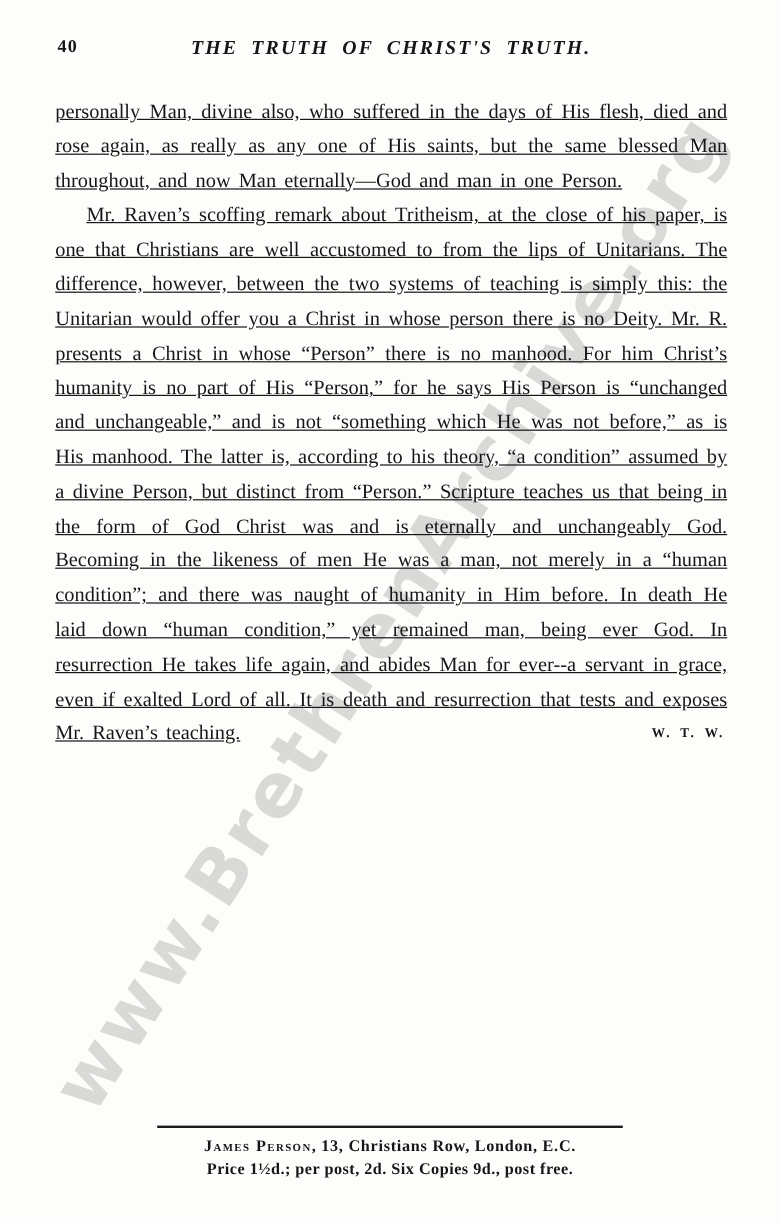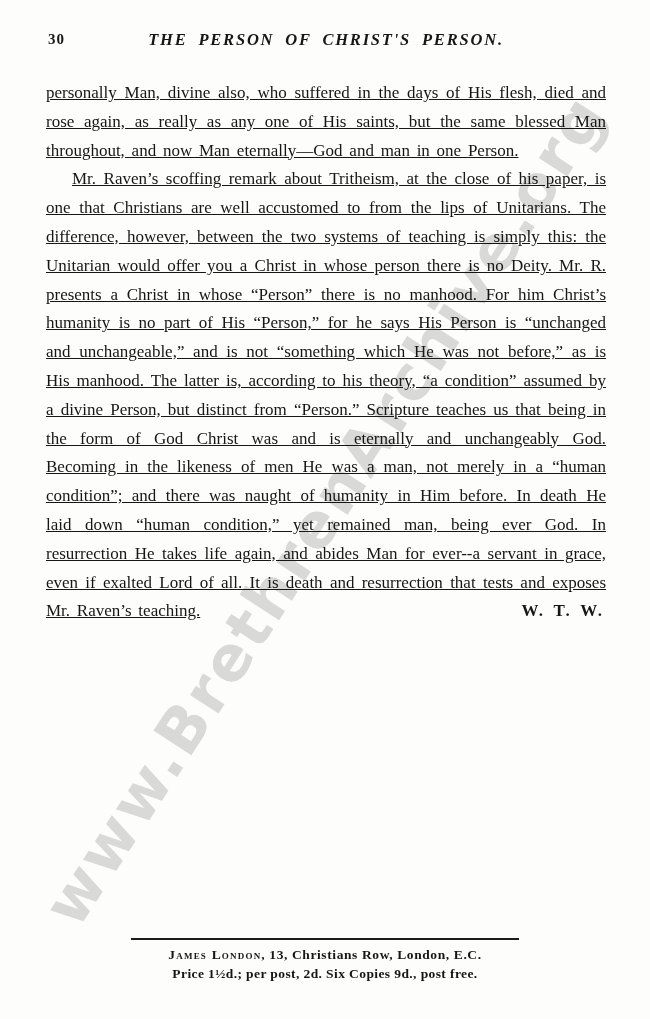--- a/index.html
+++ b/index.html
@@ -63,21 +63,21 @@
   h2.section-heading {
     margin: 27px 0 16px 0;
     text-align: center;
     font-size: 13.5px;
     font-weight: bold;
     letter-spacing: 3.5px;
     word-spacing: 4px;
   }
   .signature {
     float: right;
-    font-size: 17px;
+    font-size: 11px;
     font-weight: bold;
     letter-spacing: 2px;
     padding-right: 2px;
   }
   footer.imprint-block {
     position: absolute;
     left: 0;
     width: 100%;
     top: 938px;
     z-index: 1;
@@ -105,32 +105,32 @@
 </head>
 <body>
 
 <div class="page">
 
   <div class="watermark">www.BrethrenArchive.org</div>
 
   <div class="content">
 
     <header class="running-head">
-      <span class="pagenum">30</span>
-      <span class="running-title">THE PERSON OF CHRIST'S PERSON.</span>
+      <span class="pagenum">40</span>
+      <span class="running-title">THE TRUTH OF CHRIST'S TRUTH.</span>
     </header>
 
     <main>
       <p class="noindent">personally Man, divine also, who suffered in the days of His flesh, died and rose again, as really as any one of His saints, but the same blessed Man throughout, and now Man eternally—God and man in one Person.</p>
 
 
       <p><span>Mr. Raven’s scoffing remark about Tritheism, at the close of his paper, is one that Christians are well accustomed to from the lips of Unitarians.  The difference, however, between the two systems of teaching is simply this: the Unitarian would offer you a Christ in whose person there is no Deity.  Mr. R. presents a Christ in whose “Person” there is no manhood.  For him Christ’s humanity is no part of His “Person,” for he says His Person is “unchanged and unchangeable,” and is not “something which He was not before,” as is His manhood.  The latter is, according to his theory, “a condition” assumed by a divine Person, but distinct from “Person.”  Scripture teaches us that being in the form of God Christ was and is eternally and unchangeably God.  Becoming in the likeness of men He was a man, not merely in a “human condition”; and there was naught of humanity in Him before.  In death He laid down “human condition,” yet remained man, being ever God.  In resurrection He takes life again, and abides Man for ever--a servant in grace, even if exalted Lord of all.  It is death and resurrection that tests and exposes Mr. Raven’s teaching.</span> <span class="signature">W. T. W.</span></p>
     </main>
 
   </div>
 
   <footer class="imprint-block">
     <div class="footer-rule"></div>
-    <div class="imprint"><span class="smallcaps">James London</span><span>, 13, Christians Row, London, E.C.</span></div>
+    <div class="imprint"><span class="smallcaps">James Person</span><span>, 13, Christians Row, London, E.C.</span></div>
     <div class="price">Price 1½d.; per post, 2d.  Six Copies 9d., post free.</div>
   </footer>
 
 </div>
 
 </body></html>

